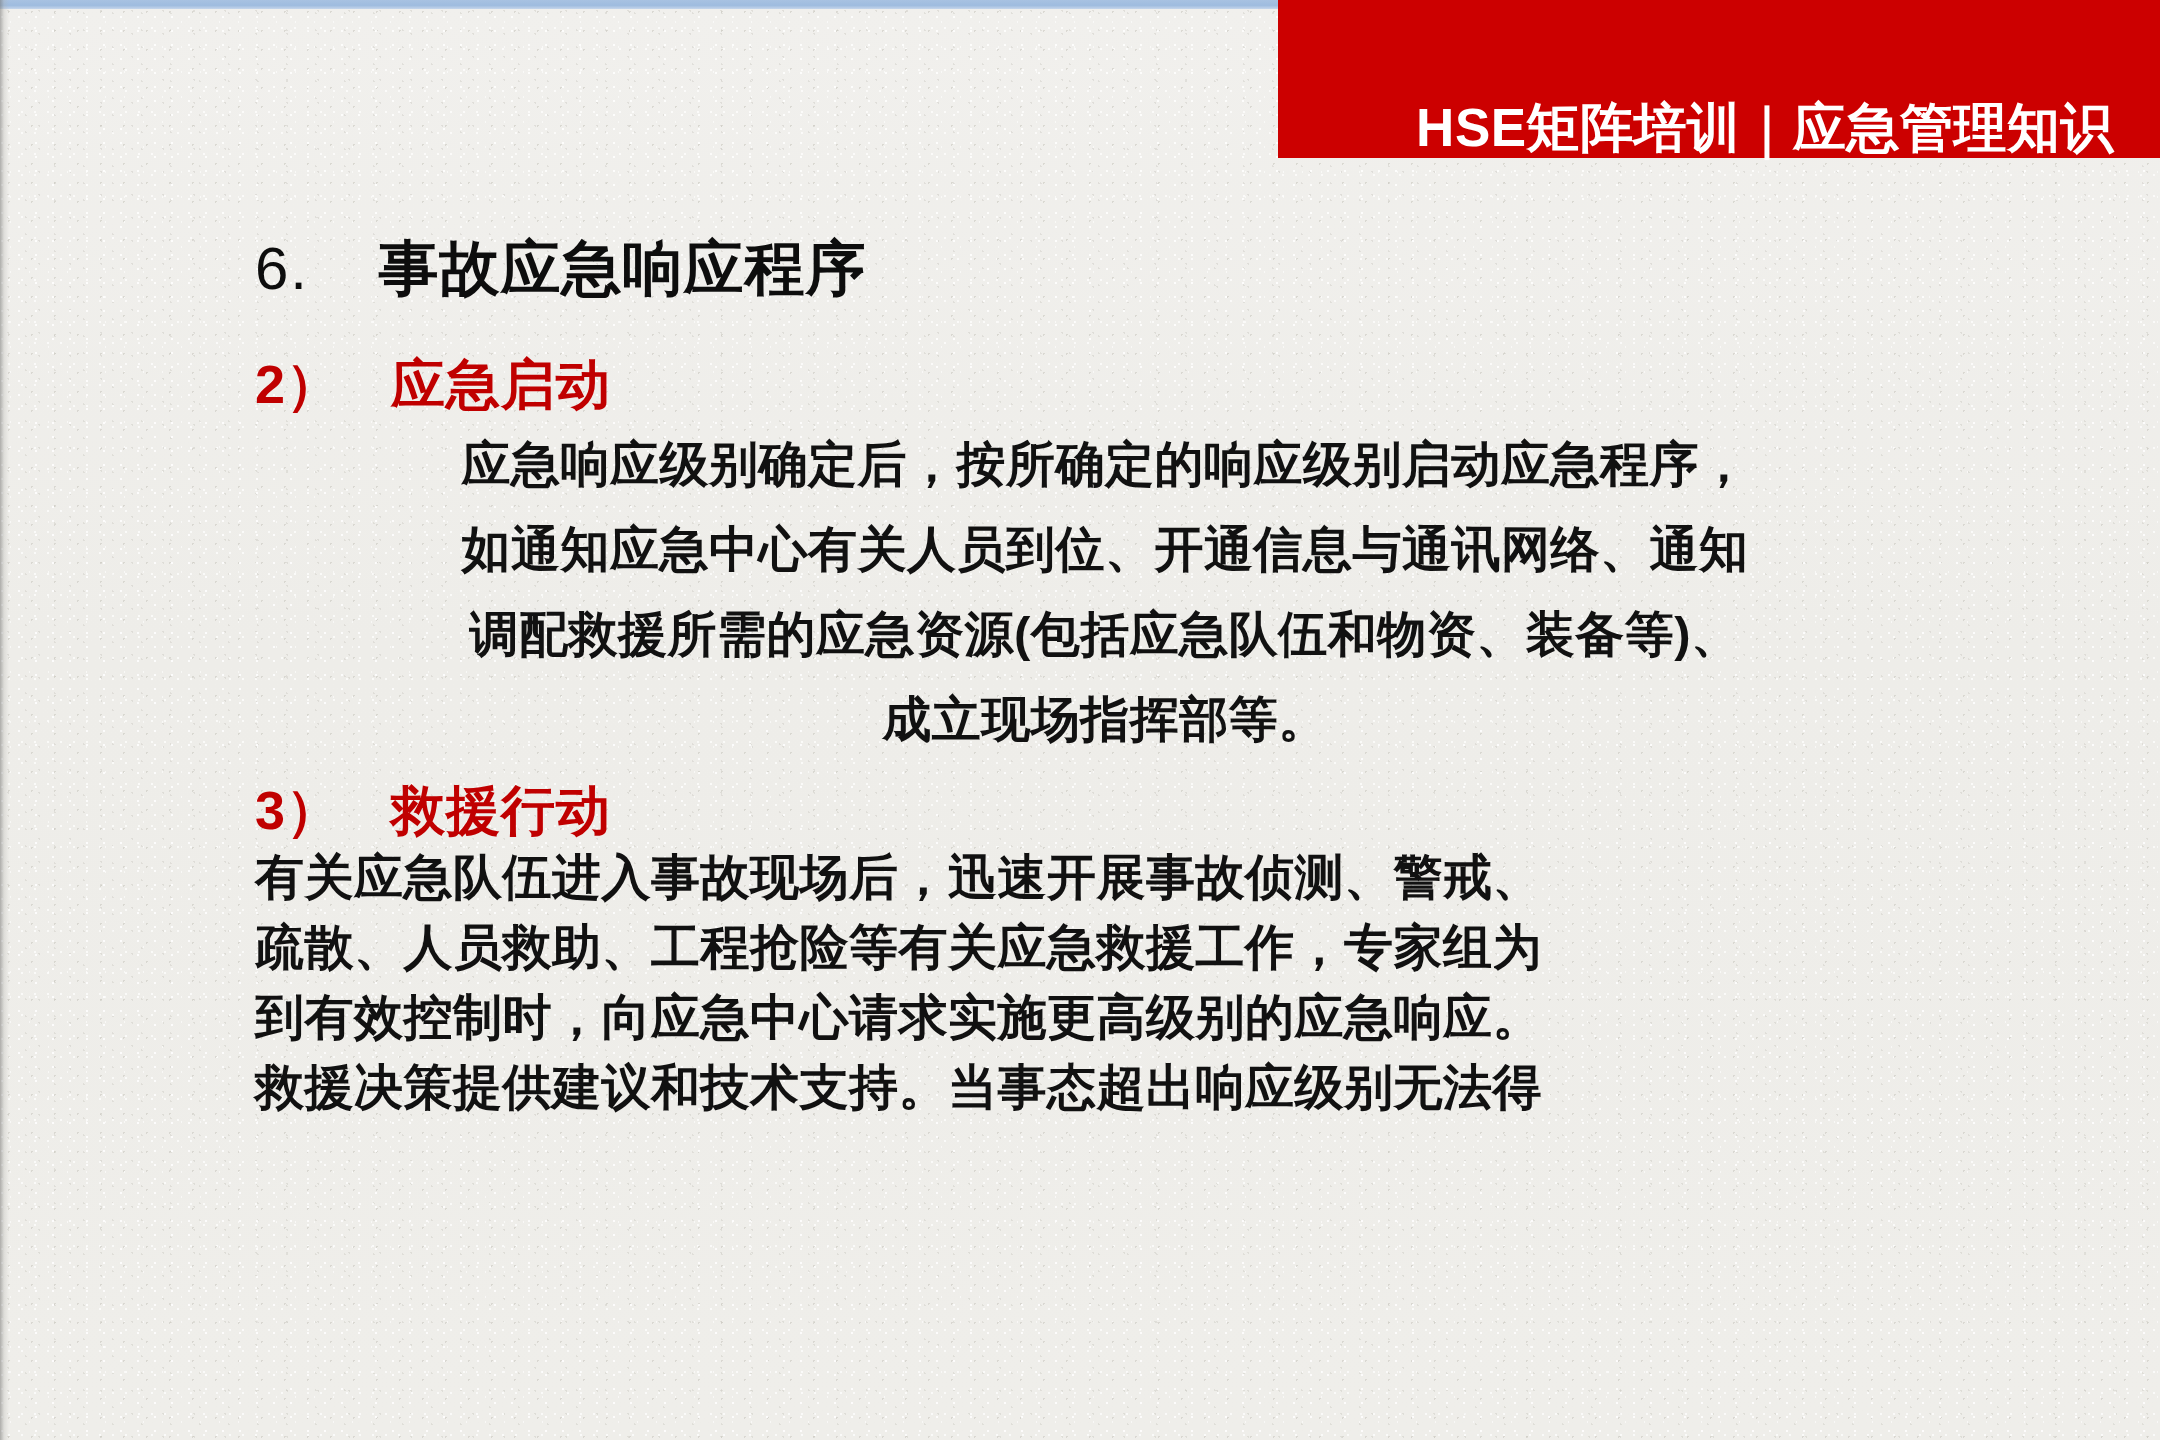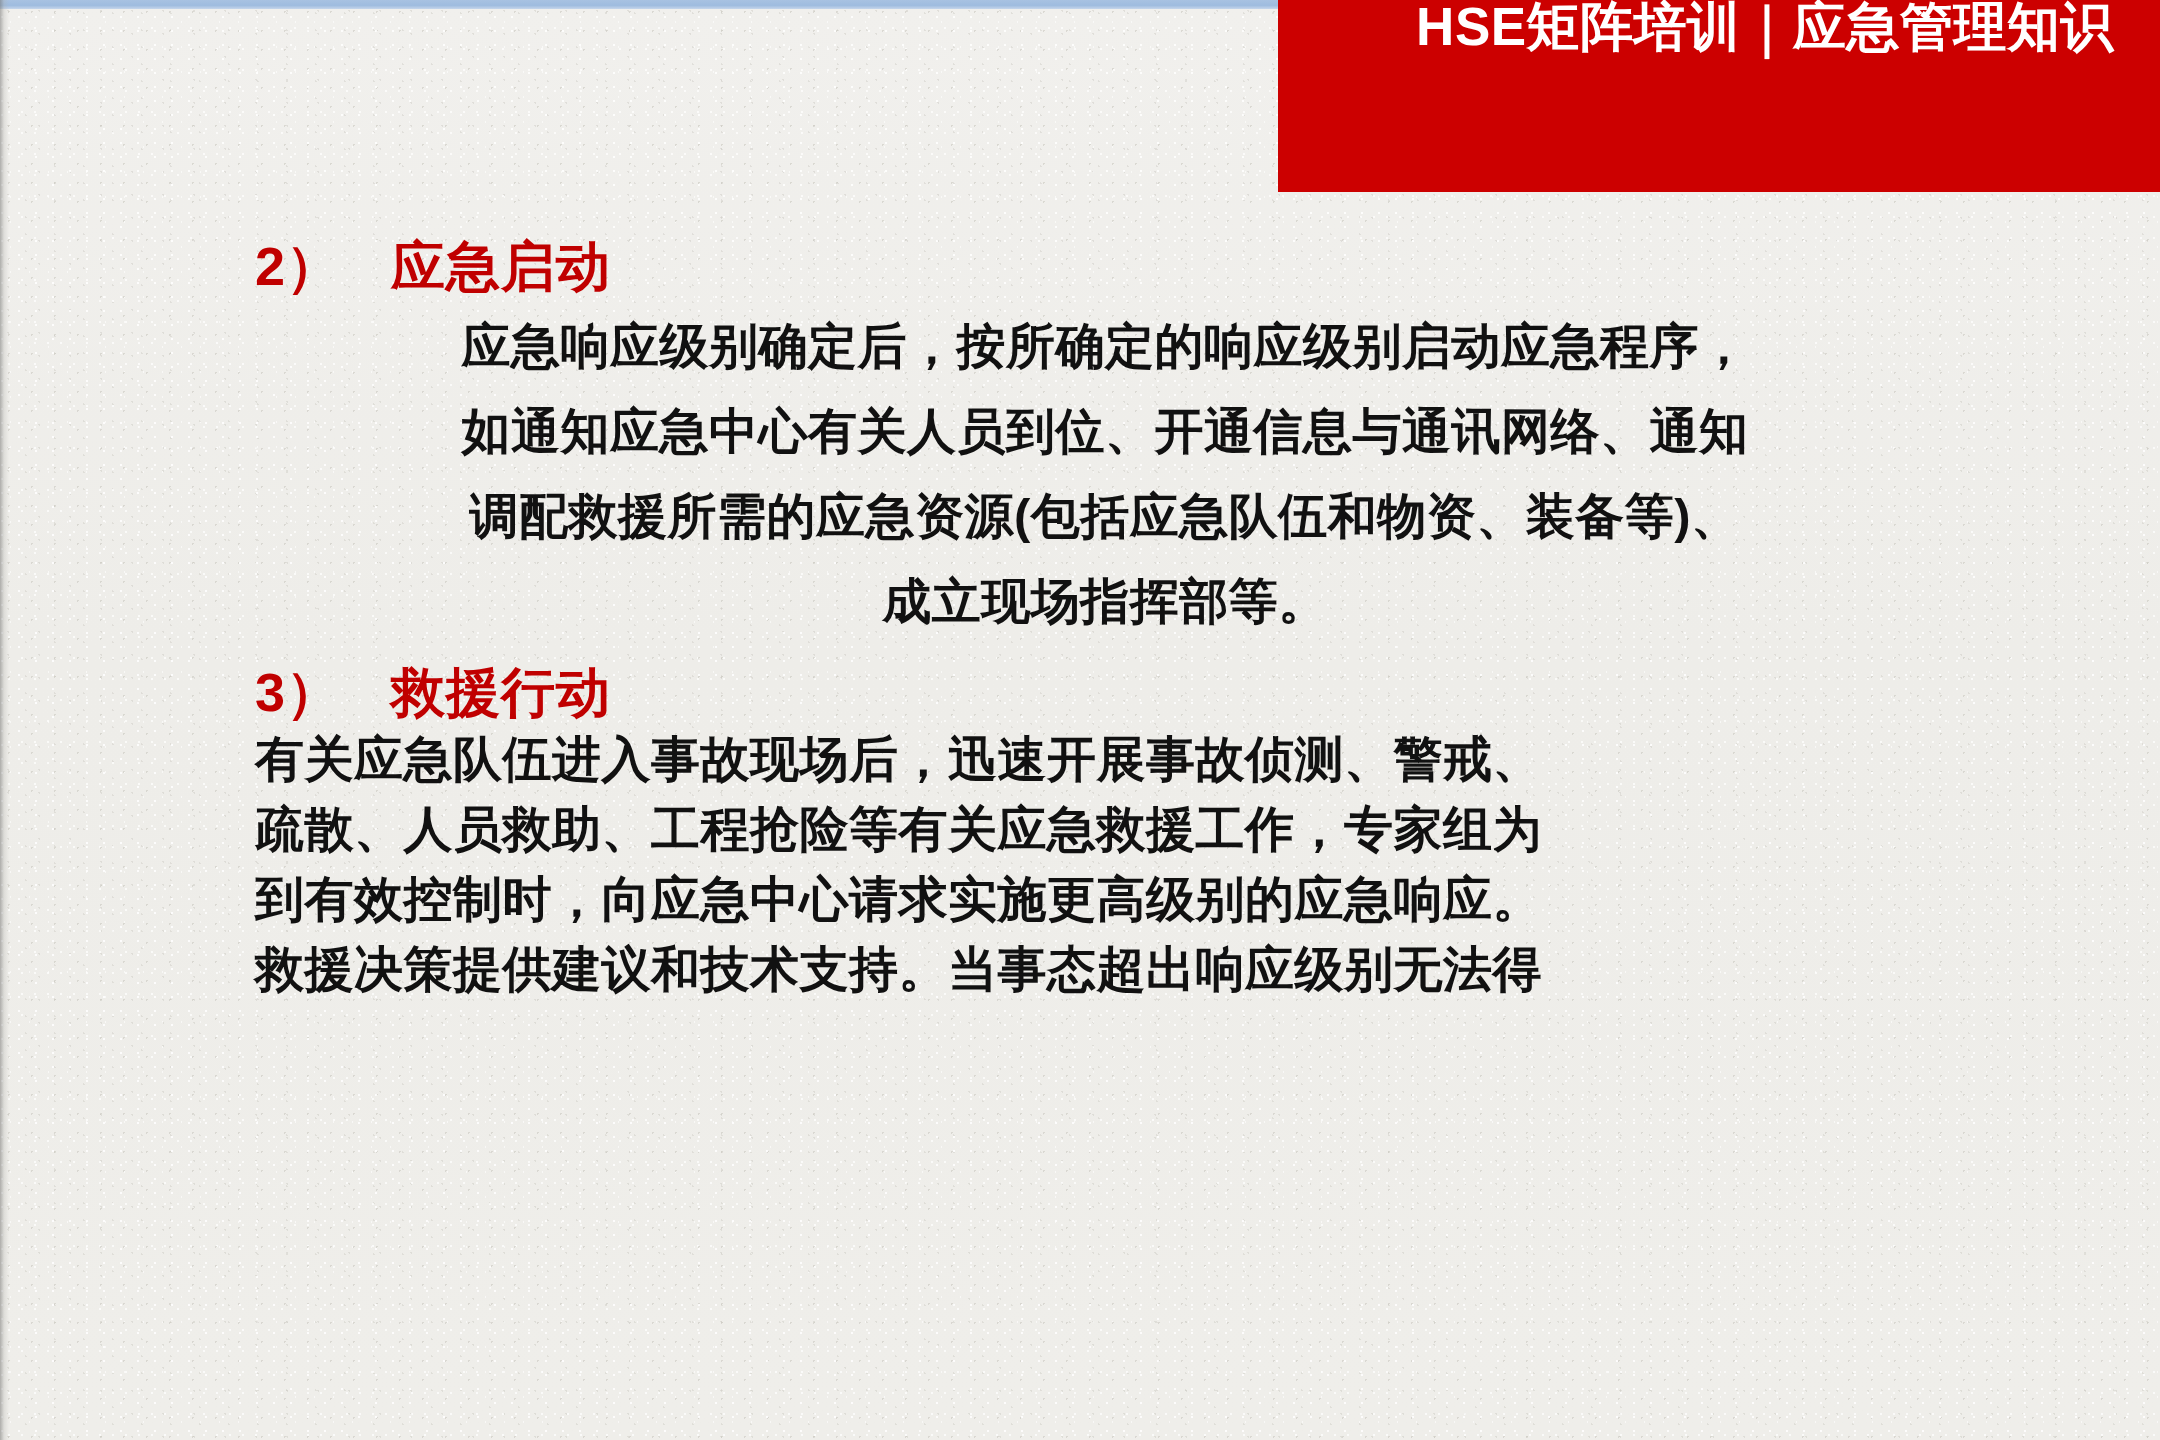--- a/index.html
+++ b/index.html
@@ -51,24 +51,24 @@
     height: 1440px;
     background: linear-gradient(90deg, rgba(120,120,118,0.55) 0%, rgba(170,170,166,0.25) 45%, rgba(239,238,235,0) 100%);
   }
 
   
   #header-banner {
     position: absolute;
     left: 1278px;
     top: 0;
     width: 882px;
-    height: 192px;
+    height: 158px;
     background: #CC0000;
     display: flex;
-    align-items: flex-start;
+    align-items: flex-end;
     justify-content: flex-end;
     box-sizing: border-box;
     padding-right: 46px;
   }
   #header-banner-title {
     color: #FFFFFF;
     font-size: 53px;
     font-weight: bold;
     letter-spacing: 0.5px;
     white-space: nowrap;
@@ -147,20 +147,25 @@
 
   <div id="top-blue-bar"></div>
   <div id="left-edge-shadow"></div>
 
   <div id="header-banner">
     <span id="header-banner-title">HSE矩阵培训｜应急管理知识</span>
   </div>
 
   <div id="content">
 
+    <h1 id="section-title">
+      <span class="num">6.</span>
+      <span class="num-gap"></span>
+      <span>事故应急响应程序</span>
+    </h1>
 
     <h2 class="sub-heading" id="heading-2">
       <span>2）</span>
       <span class="sh-gap"></span>
       <span>应急启动</span>
     </h2>
 
     <div class="para" id="para-1">
       <span class="line">应急响应级别确定后，按所确定的响应级别启动应急程序，</span>
       <span class="line">如通知应急中心有关人员到位、开通信息与通讯网络、通知</span>

